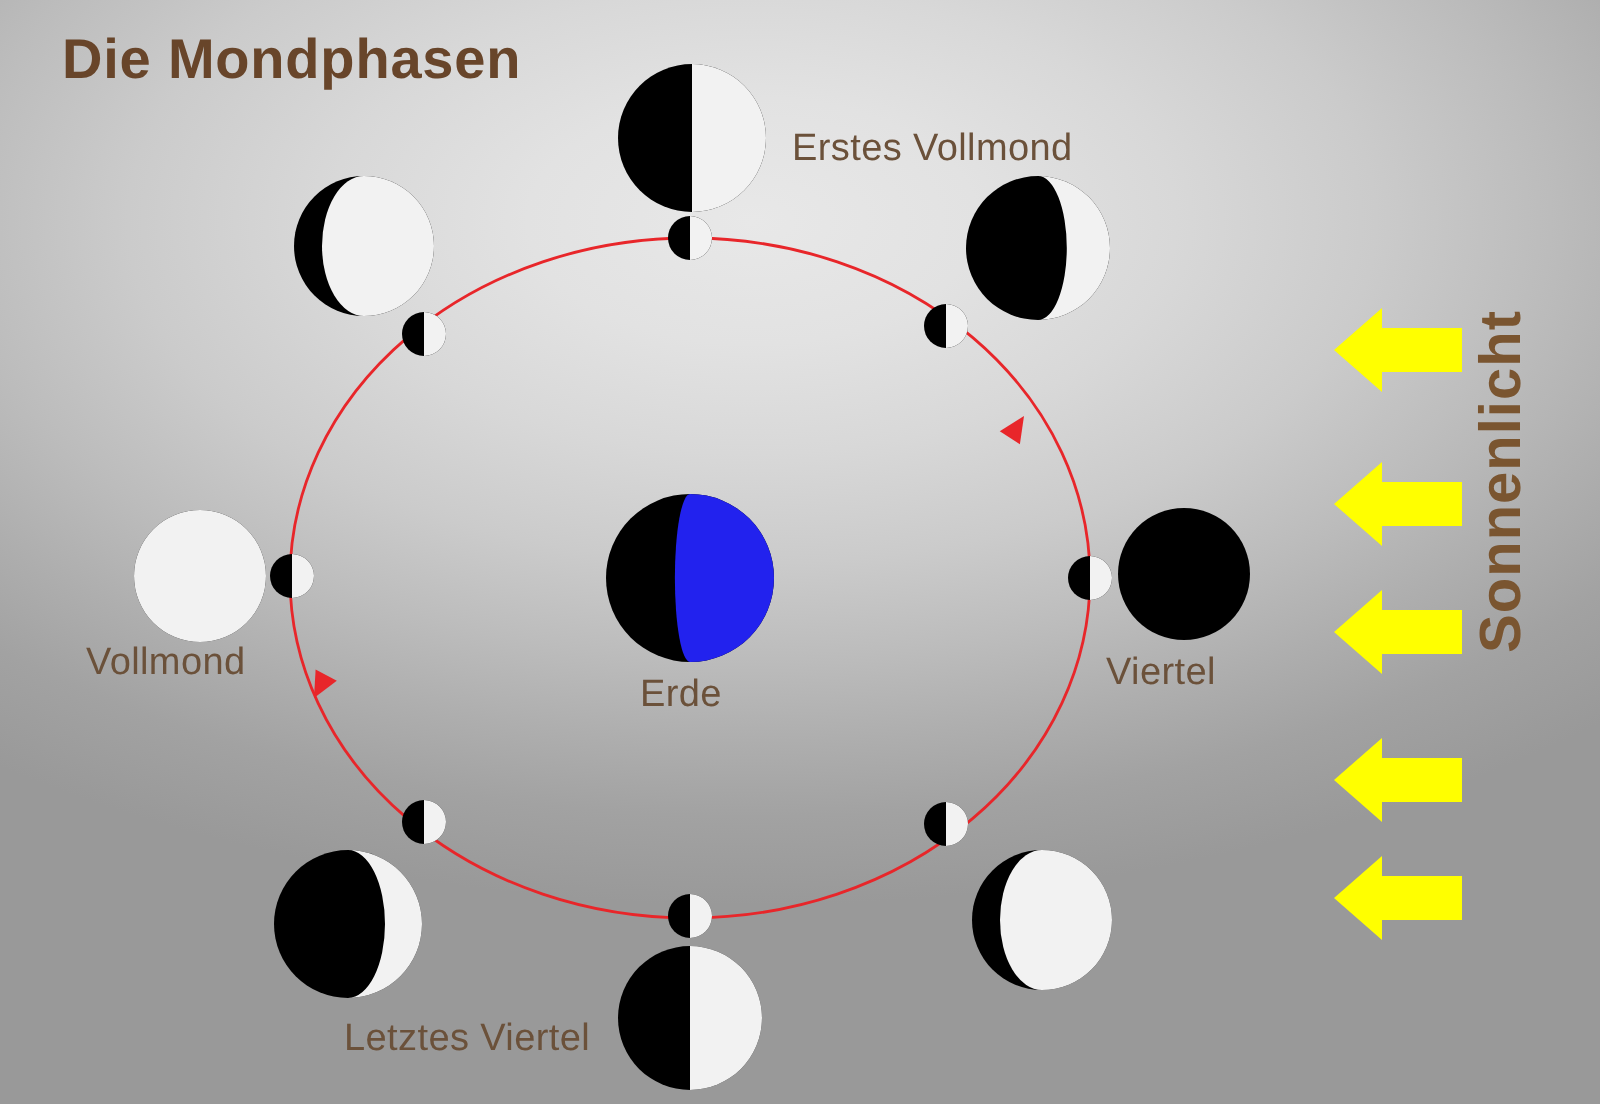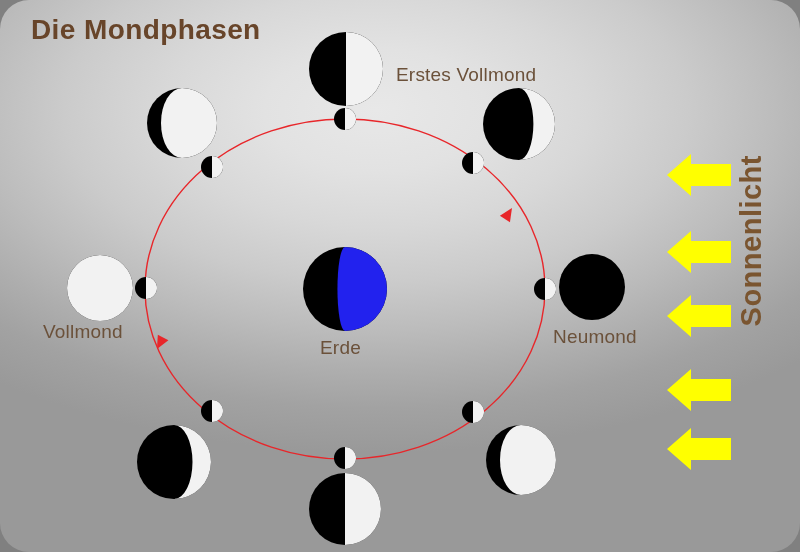--- a/index.html
+++ b/index.html
@@ -10,21 +10,20 @@
   #stage {
     position: relative;
     width: 800px;
     height: 552px;
     overflow: hidden;
     font-family: "Liberation Sans", sans-serif;
     background: radial-gradient(ellipse 78% 62% at 47% 20%,
                 #e8e8e8 0%, #e2e2e2 18%, #d8d8d8 34%,
                 #cbcbcb 50%, #bcbcbc 64%, #aeaeae 76%,
                 #a2a2a2 87%, #999999 100%);
-    border-radius: 29px;
   }
   #svgroot {
     position: absolute;
     left: 0; top: 0;
     width: 800px;
     height: 552px;
   }
   .label {
     position: absolute;
     color: #6b513a;
@@ -166,18 +165,19 @@
         <path d="M 667 316 L 691 295 L 691 305 L 731 305 L 731 327 L 691 327 L 691 337 Z" fill="#ffff00"></path>
         <path d="M 667 390 L 691 369 L 691 379 L 731 379 L 731 401 L 691 401 L 691 411 Z" fill="#ffff00"></path>
         <path d="M 667 449 L 691 428 L 691 438 L 731 438 L 731 460 L 691 460 L 691 470 Z" fill="#ffff00"></path>
       </g>
   </svg>
 
   <div id="title">Die Mondphasen</div>
 
   <div class="label lbl-erstes">Erstes Vollmond</div>
   <div class="label lbl-voll">Vollmond</div>
-  <div class="label lbl-neu">Neumond</div>
+  <div class="label lbl-neu">Viertel</div>
   <div class="label lbl-erde">Erde</div>
+  <div class="label lbl-letztes">Letztes Viertel</div>
 
   <div id="sonnenlicht">Sonnenlicht</div>
 
 </div>
 
 </body></html>

